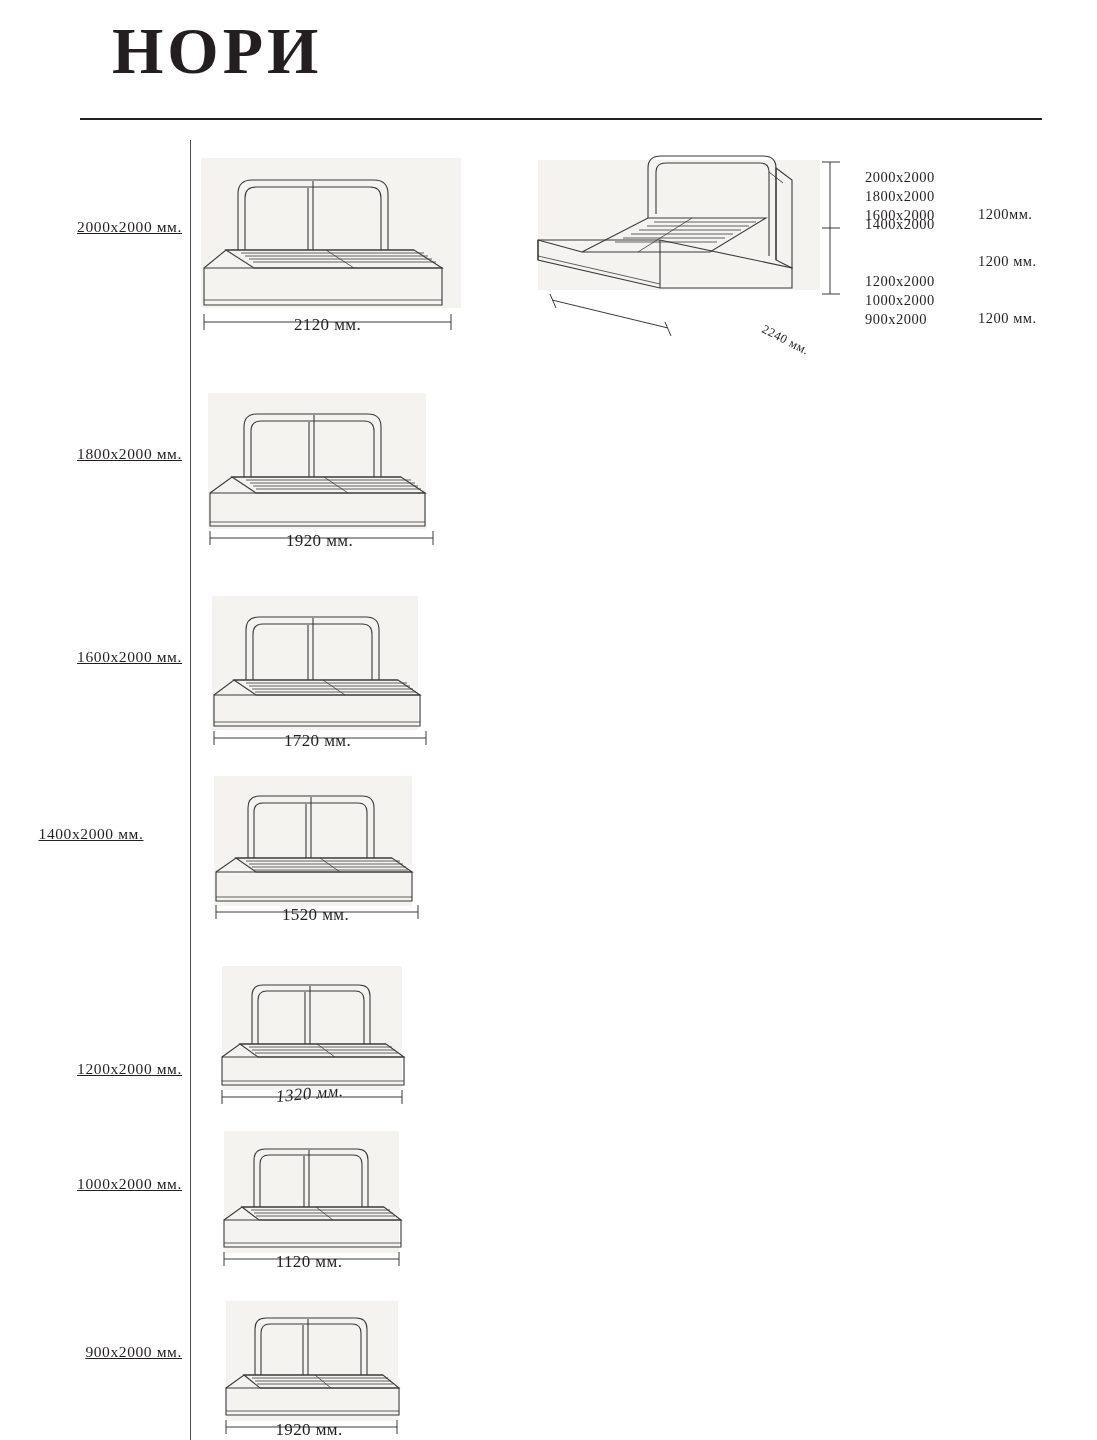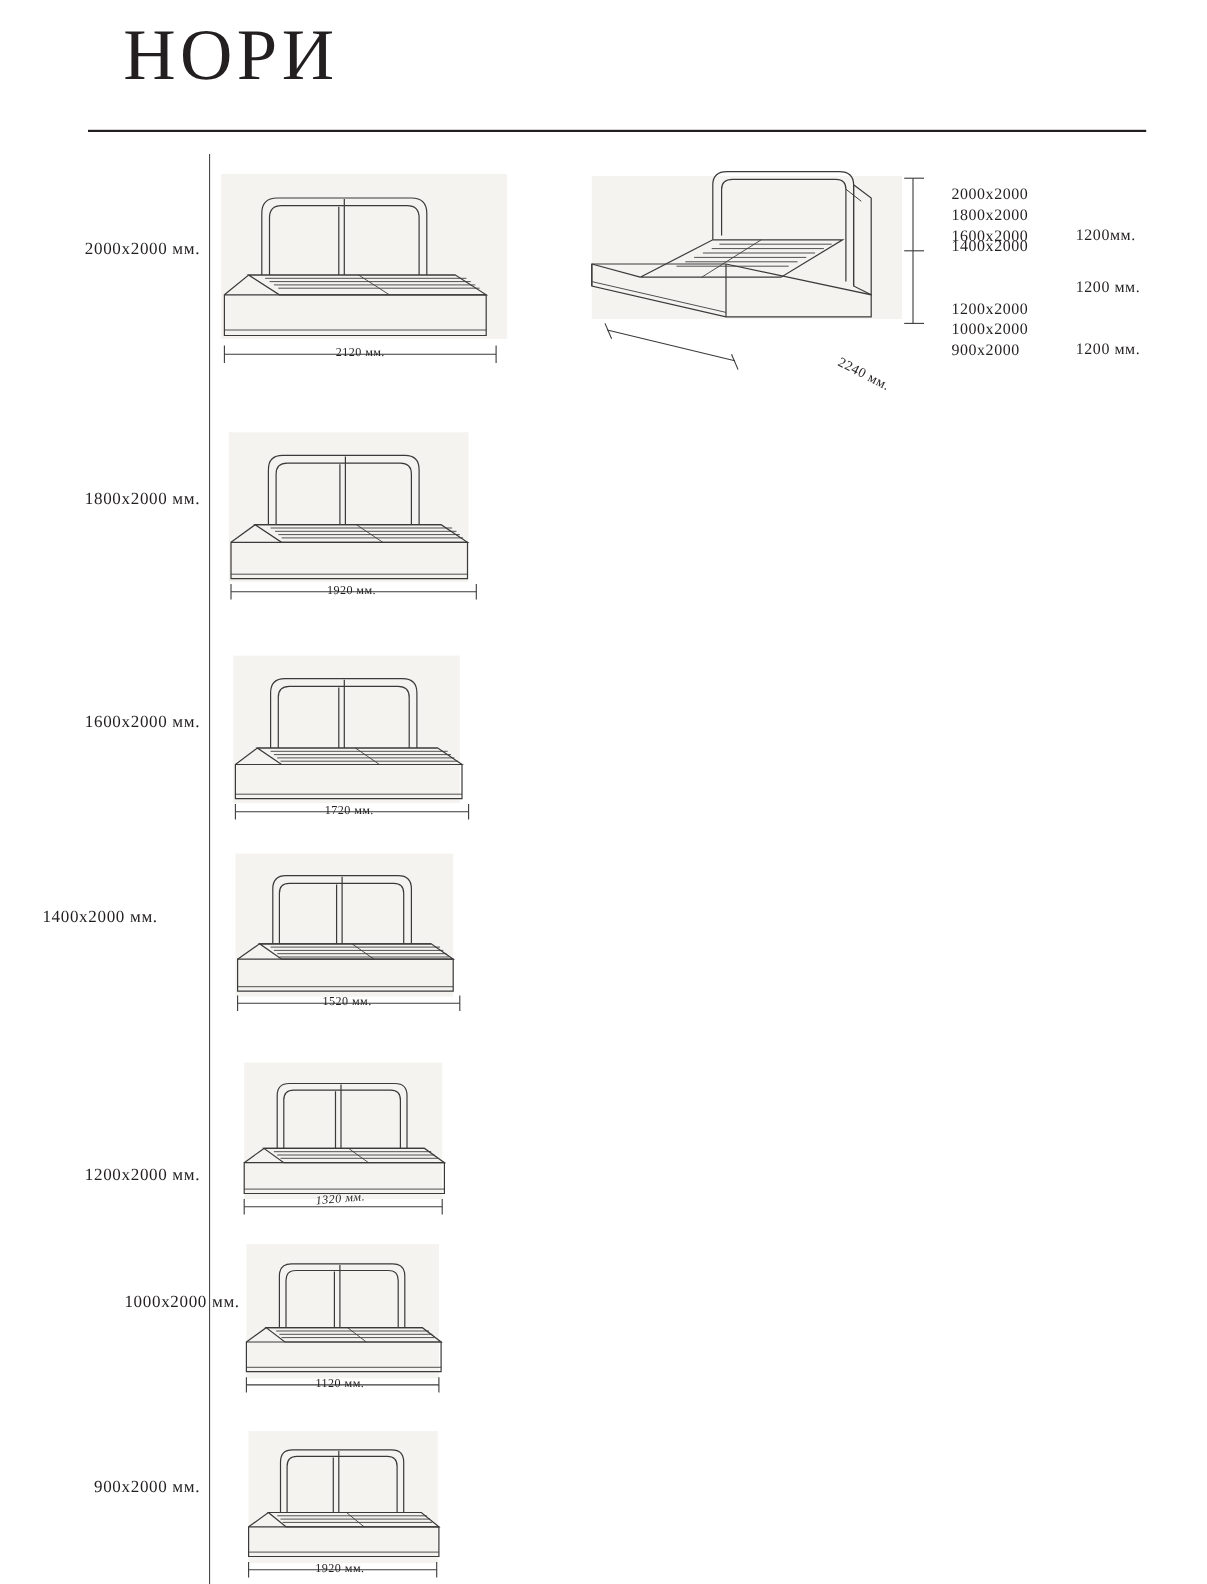--- a/index.html
+++ b/index.html
@@ -19,21 +19,21 @@
     position: absolute;
     inset: 0;
   }
   .title {
     position: absolute;
     left: 112px;
     top: 18px;
     font-family: "Liberation Serif", serif;
     font-size: 66px;
     letter-spacing: 4px;
-    font-weight: 400;
+    font-weight: 700;
     color: #231f20;
     line-height: 1;
   }
   .title-rule {
     position: absolute;
     left: 80px;
     top: 118px;
     width: 962px;
     height: 2px;
     background: #231f20;
@@ -56,31 +56,32 @@
   }
   .row-label {
     position: absolute;
     left: 0;
     width: 182px;
     text-align: right;
     font-size: 15.5px;
     letter-spacing: 0.6px;
     color: #231f20;
     font-family: "Liberation Serif", serif;
+    text-decoration: underline;
   }
   .bed-box {
     position: absolute;
     left: 196px;
   }
   .bed-svg { display: block; }
 
   .dim-label {
     position: absolute;
     text-align: center;
-    font-size: 11px;
+    font-size: 17px;
     letter-spacing: 0.4px;
     color: #231f20;
     font-family: "Liberation Serif", serif;
   }
 
   
   .persp {
     position: absolute;
     left: 520px;
     top: 140px;
@@ -271,21 +272,21 @@
         <line x1="26" y1="130" x2="26" y2="144" stroke="#3a3a3a" stroke-width="1"></line>
         <line x1="206" y1="130" x2="206" y2="144" stroke="#3a3a3a" stroke-width="1"></line>
       </svg>
     </div>
     <div class="dim-label" style="left:212px; top:124px; width:195px;">
       <span class="handwrite">1320 мм.</span>
     </div>
   </div>
 
   <div class="row" style="top:1125px;">
-    <div class="row-label" style="top:50px;padding-left:36px;">1000x2000 мм.</div>
+    <div class="row-label" style="top:50px;">1000x2000 мм.</div>
     <div class="bed-box" style="top:0px;">
       <svg class="bed-svg" width="222" height="148" viewBox="0 0 222 148">
         <rect x="28" y="6" width="175" height="122" fill="#f4f3f0"></rect>
         <path d="M58 82 L58 35 Q58 24 69 24 L161 24 Q172 24 172 35 L172 82" fill="none" stroke="#3a3a3a" stroke-width="1.1"></path>
         <path d="M64 82 L64 39 Q64 30 73 30 L157 30 Q166 30 166 39 L166 82" fill="none" stroke="#3a3a3a" stroke-width="1.1"></path>
         <line x1="113" y1="25" x2="113" y2="82" stroke="#3a3a3a" stroke-width="1.1"></line>
         <line x1="108" y1="31" x2="108" y2="82" stroke="#3a3a3a" stroke-width="1.1"></line>
         <path d="M46 82 L188 82 L205 95 L63 95 Z" fill="none" stroke="#3a3a3a" stroke-width="1.1"></path>
         <g stroke="#3a3a3a" stroke-width="0.8">
           <line x1="55" y1="85" x2="194" y2="85"></line>

